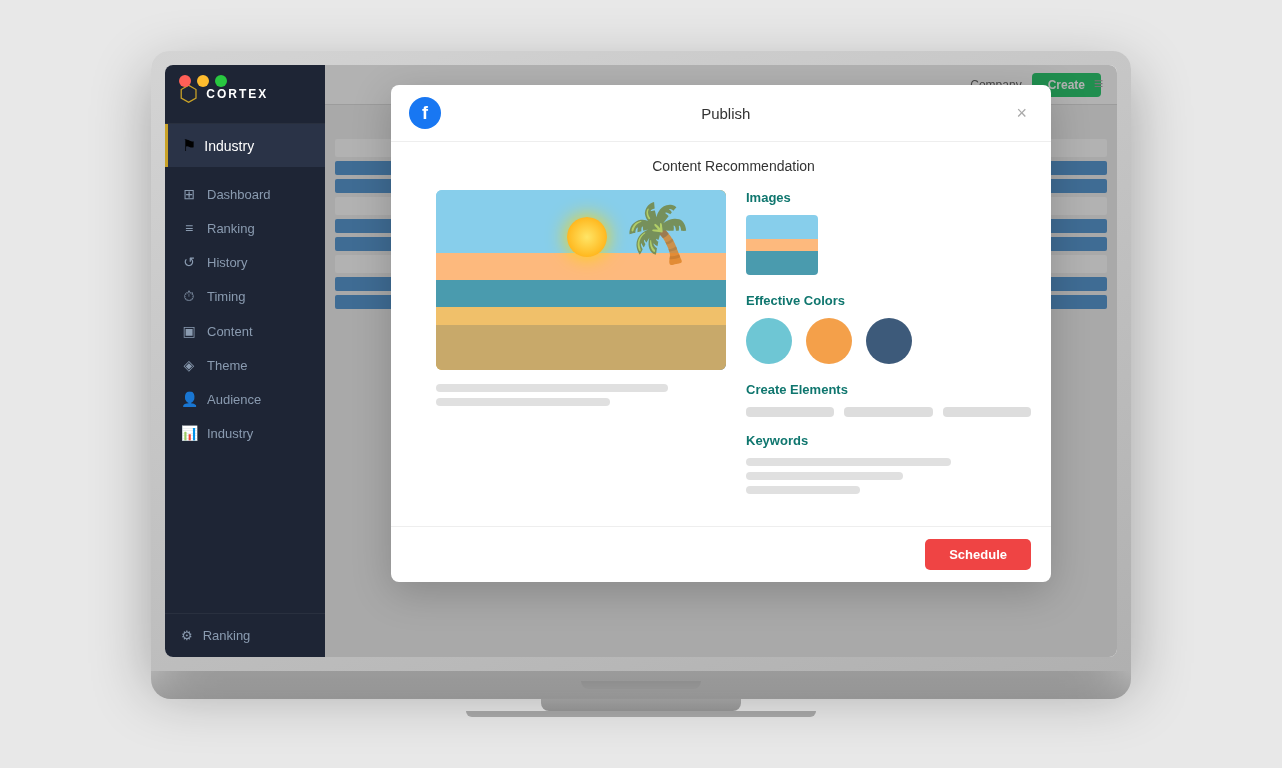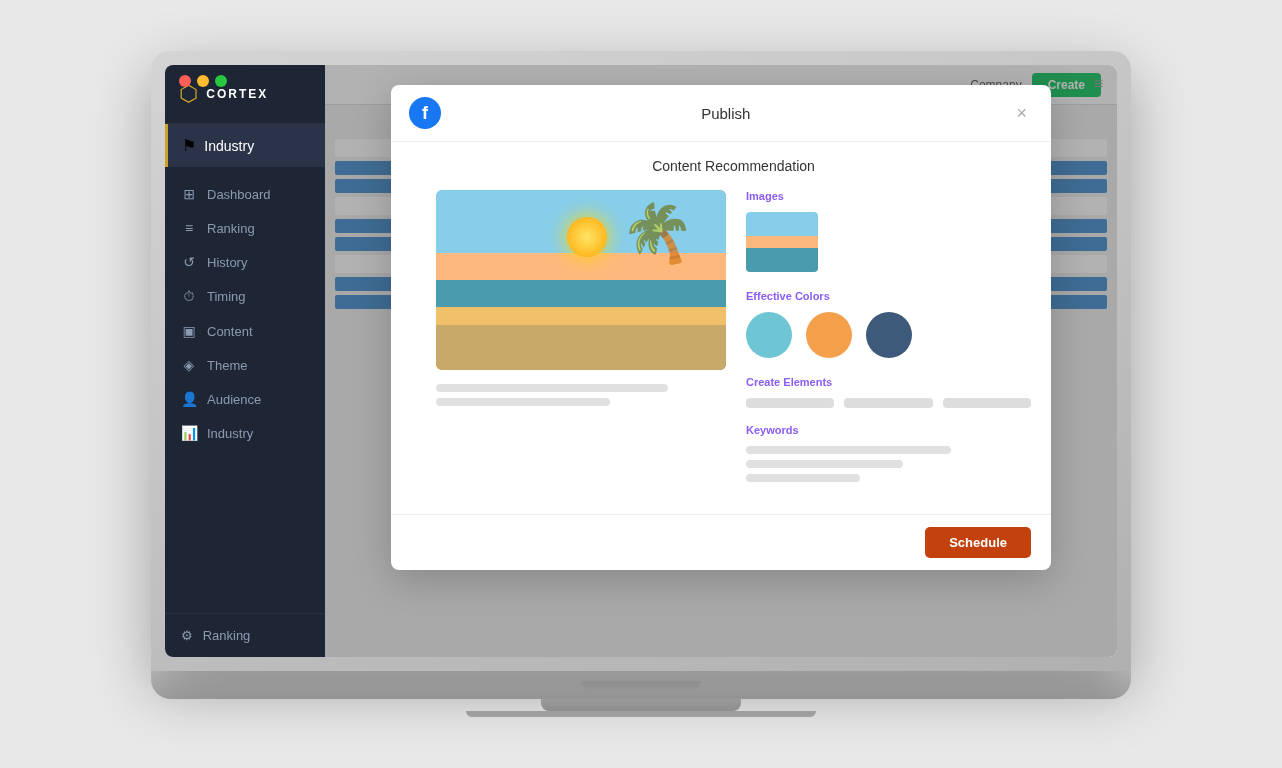--- a/index.html
+++ b/index.html
@@ -353,22 +353,22 @@
 
     .text-line.long { width: 80%; }
     .text-line.medium { width: 60%; }
 
     
     .modal-right {
       flex: 1;
     }
 
     .section-label {
-      font-size: 11px;
-      color: #8b5cf6;
+      font-size: 13px;
+      color: #0f766e;
       font-weight: 600;
       margin-bottom: 10px;
     }
 
     .images-section {
       margin-bottom: 18px;
     }
 
     .image-thumbnail {
       width: 72px;
@@ -444,21 +444,21 @@
     .kw-sm { width: 40%; }
 
     .modal-footer {
       padding: 12px 20px;
       display: flex;
       justify-content: flex-end;
       border-top: 1px solid #eee;
     }
 
     .schedule-btn {
-      background: #c2410c;
+      background: #ef4444;
       color: white;
       border: none;
       padding: 8px 24px;
       border-radius: 5px;
       font-size: 13px;
       font-weight: 600;
       cursor: pointer;
     }
 
     

